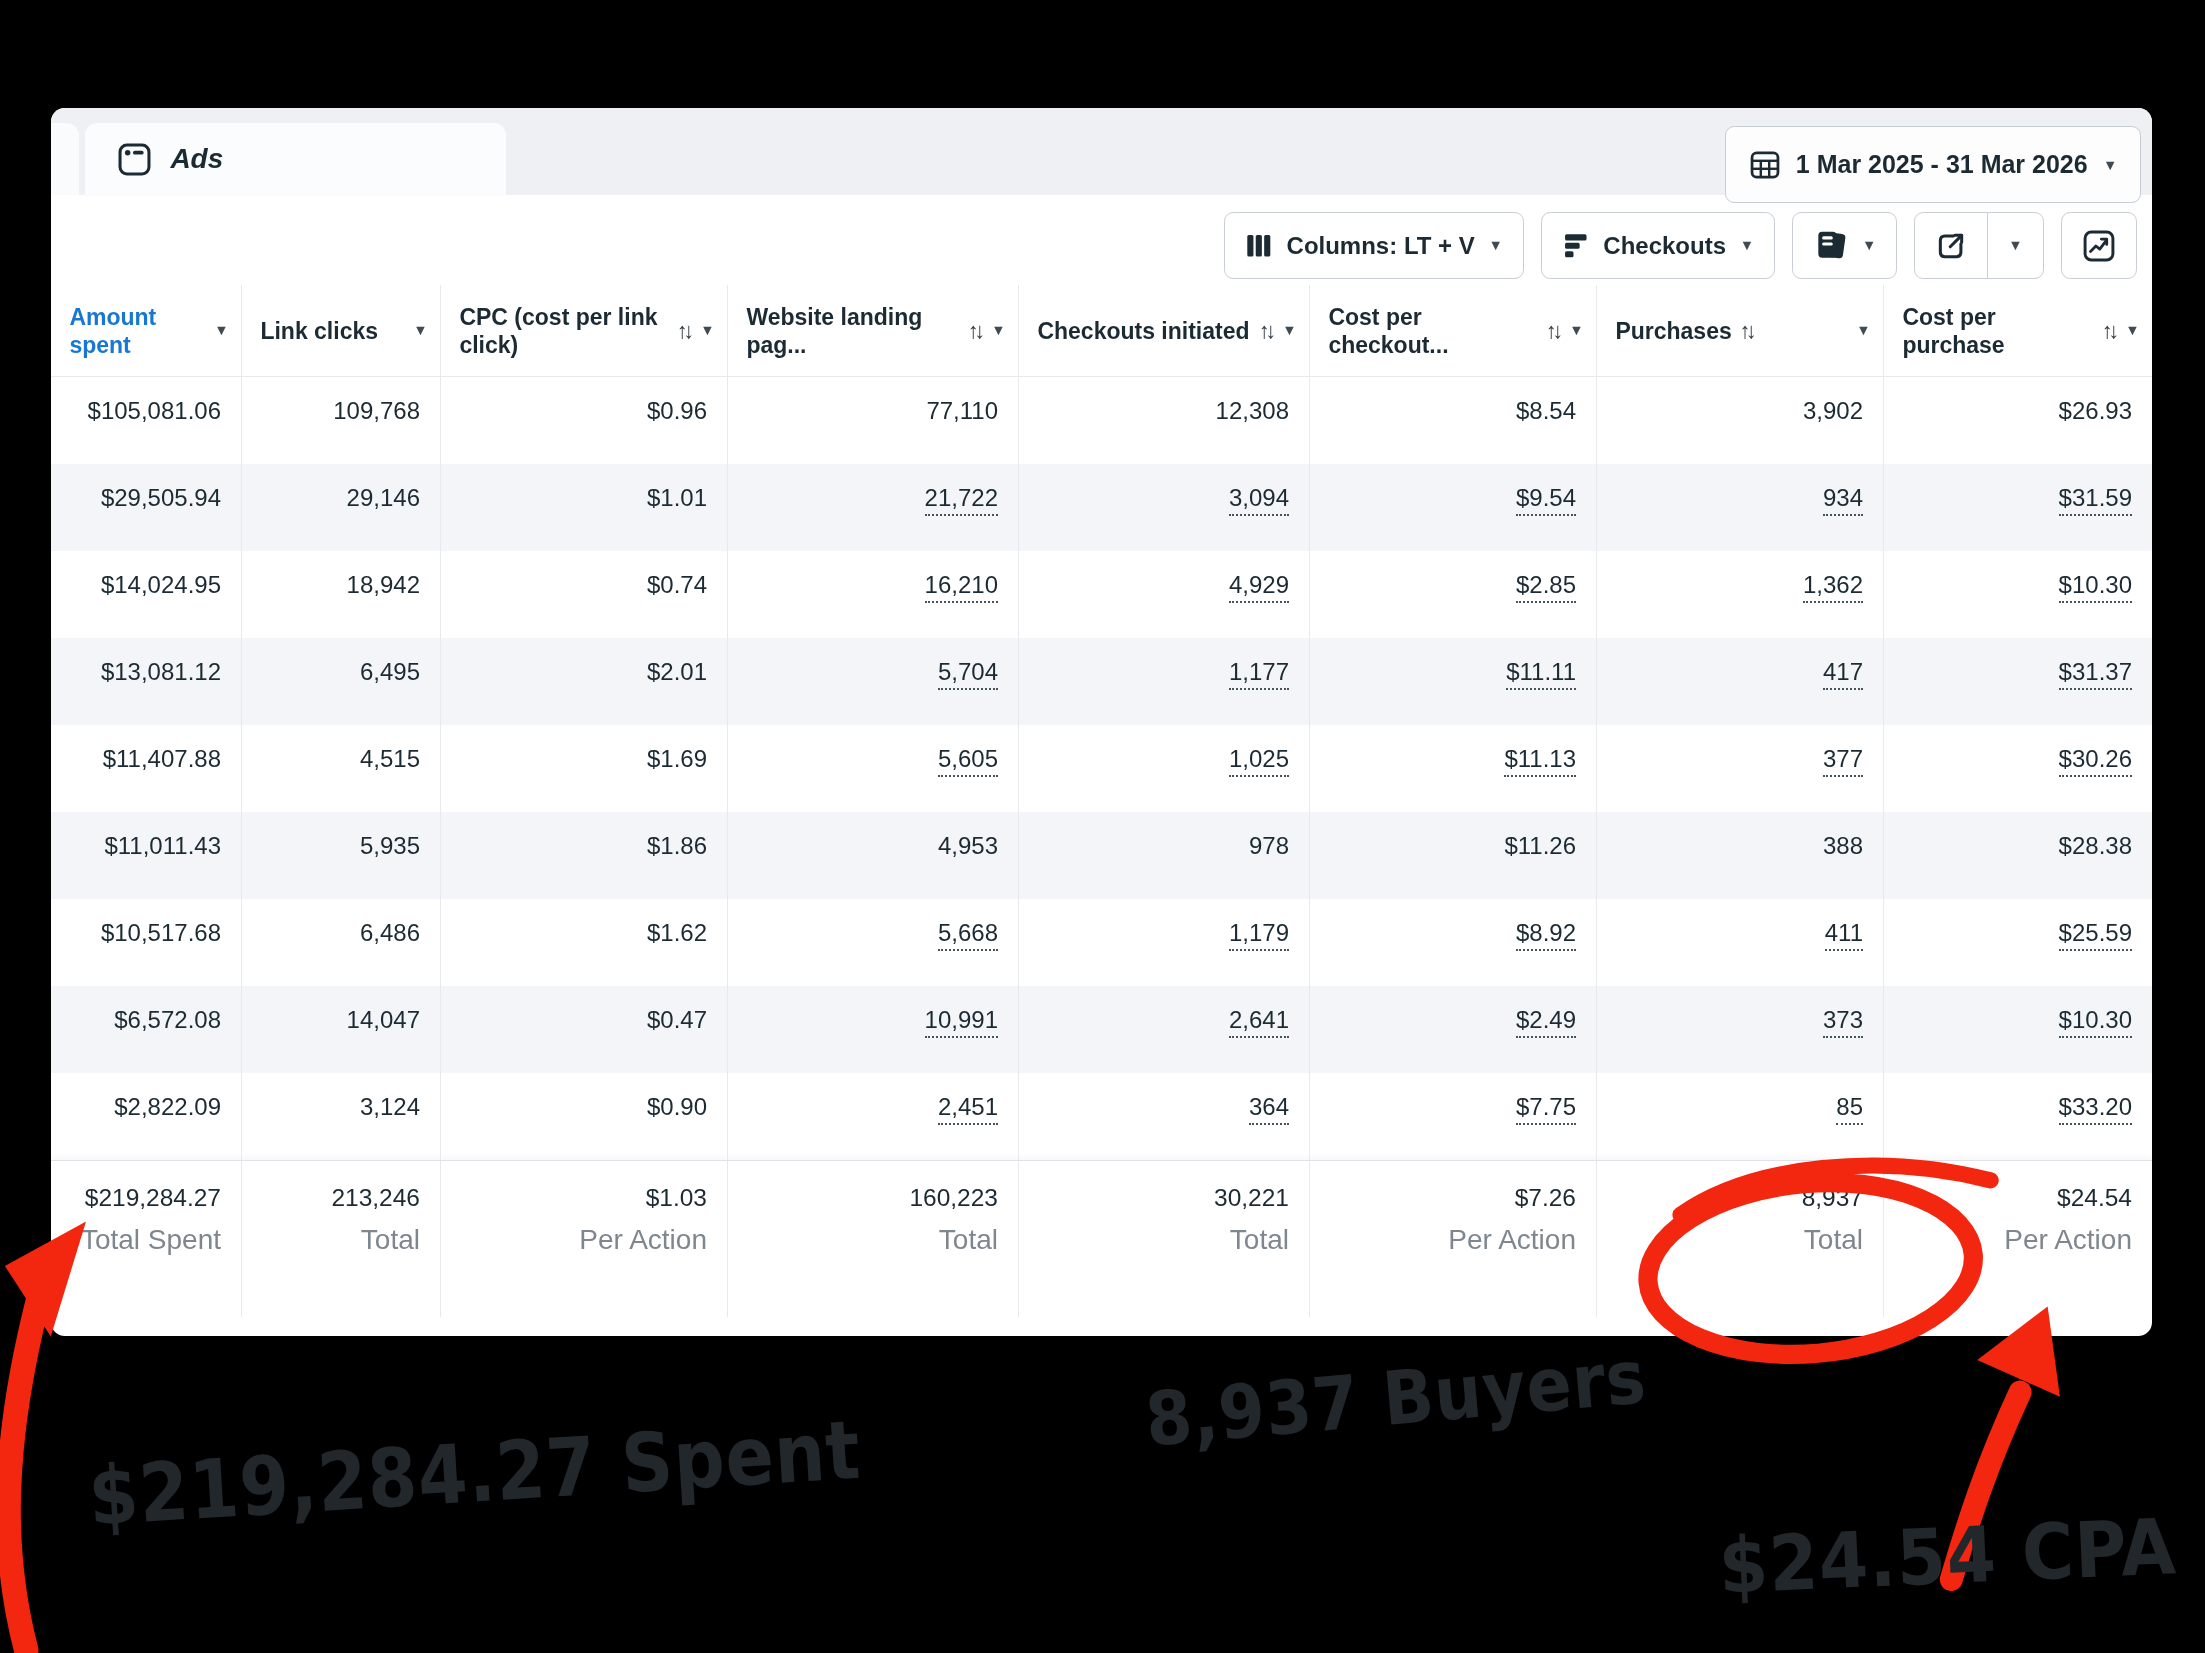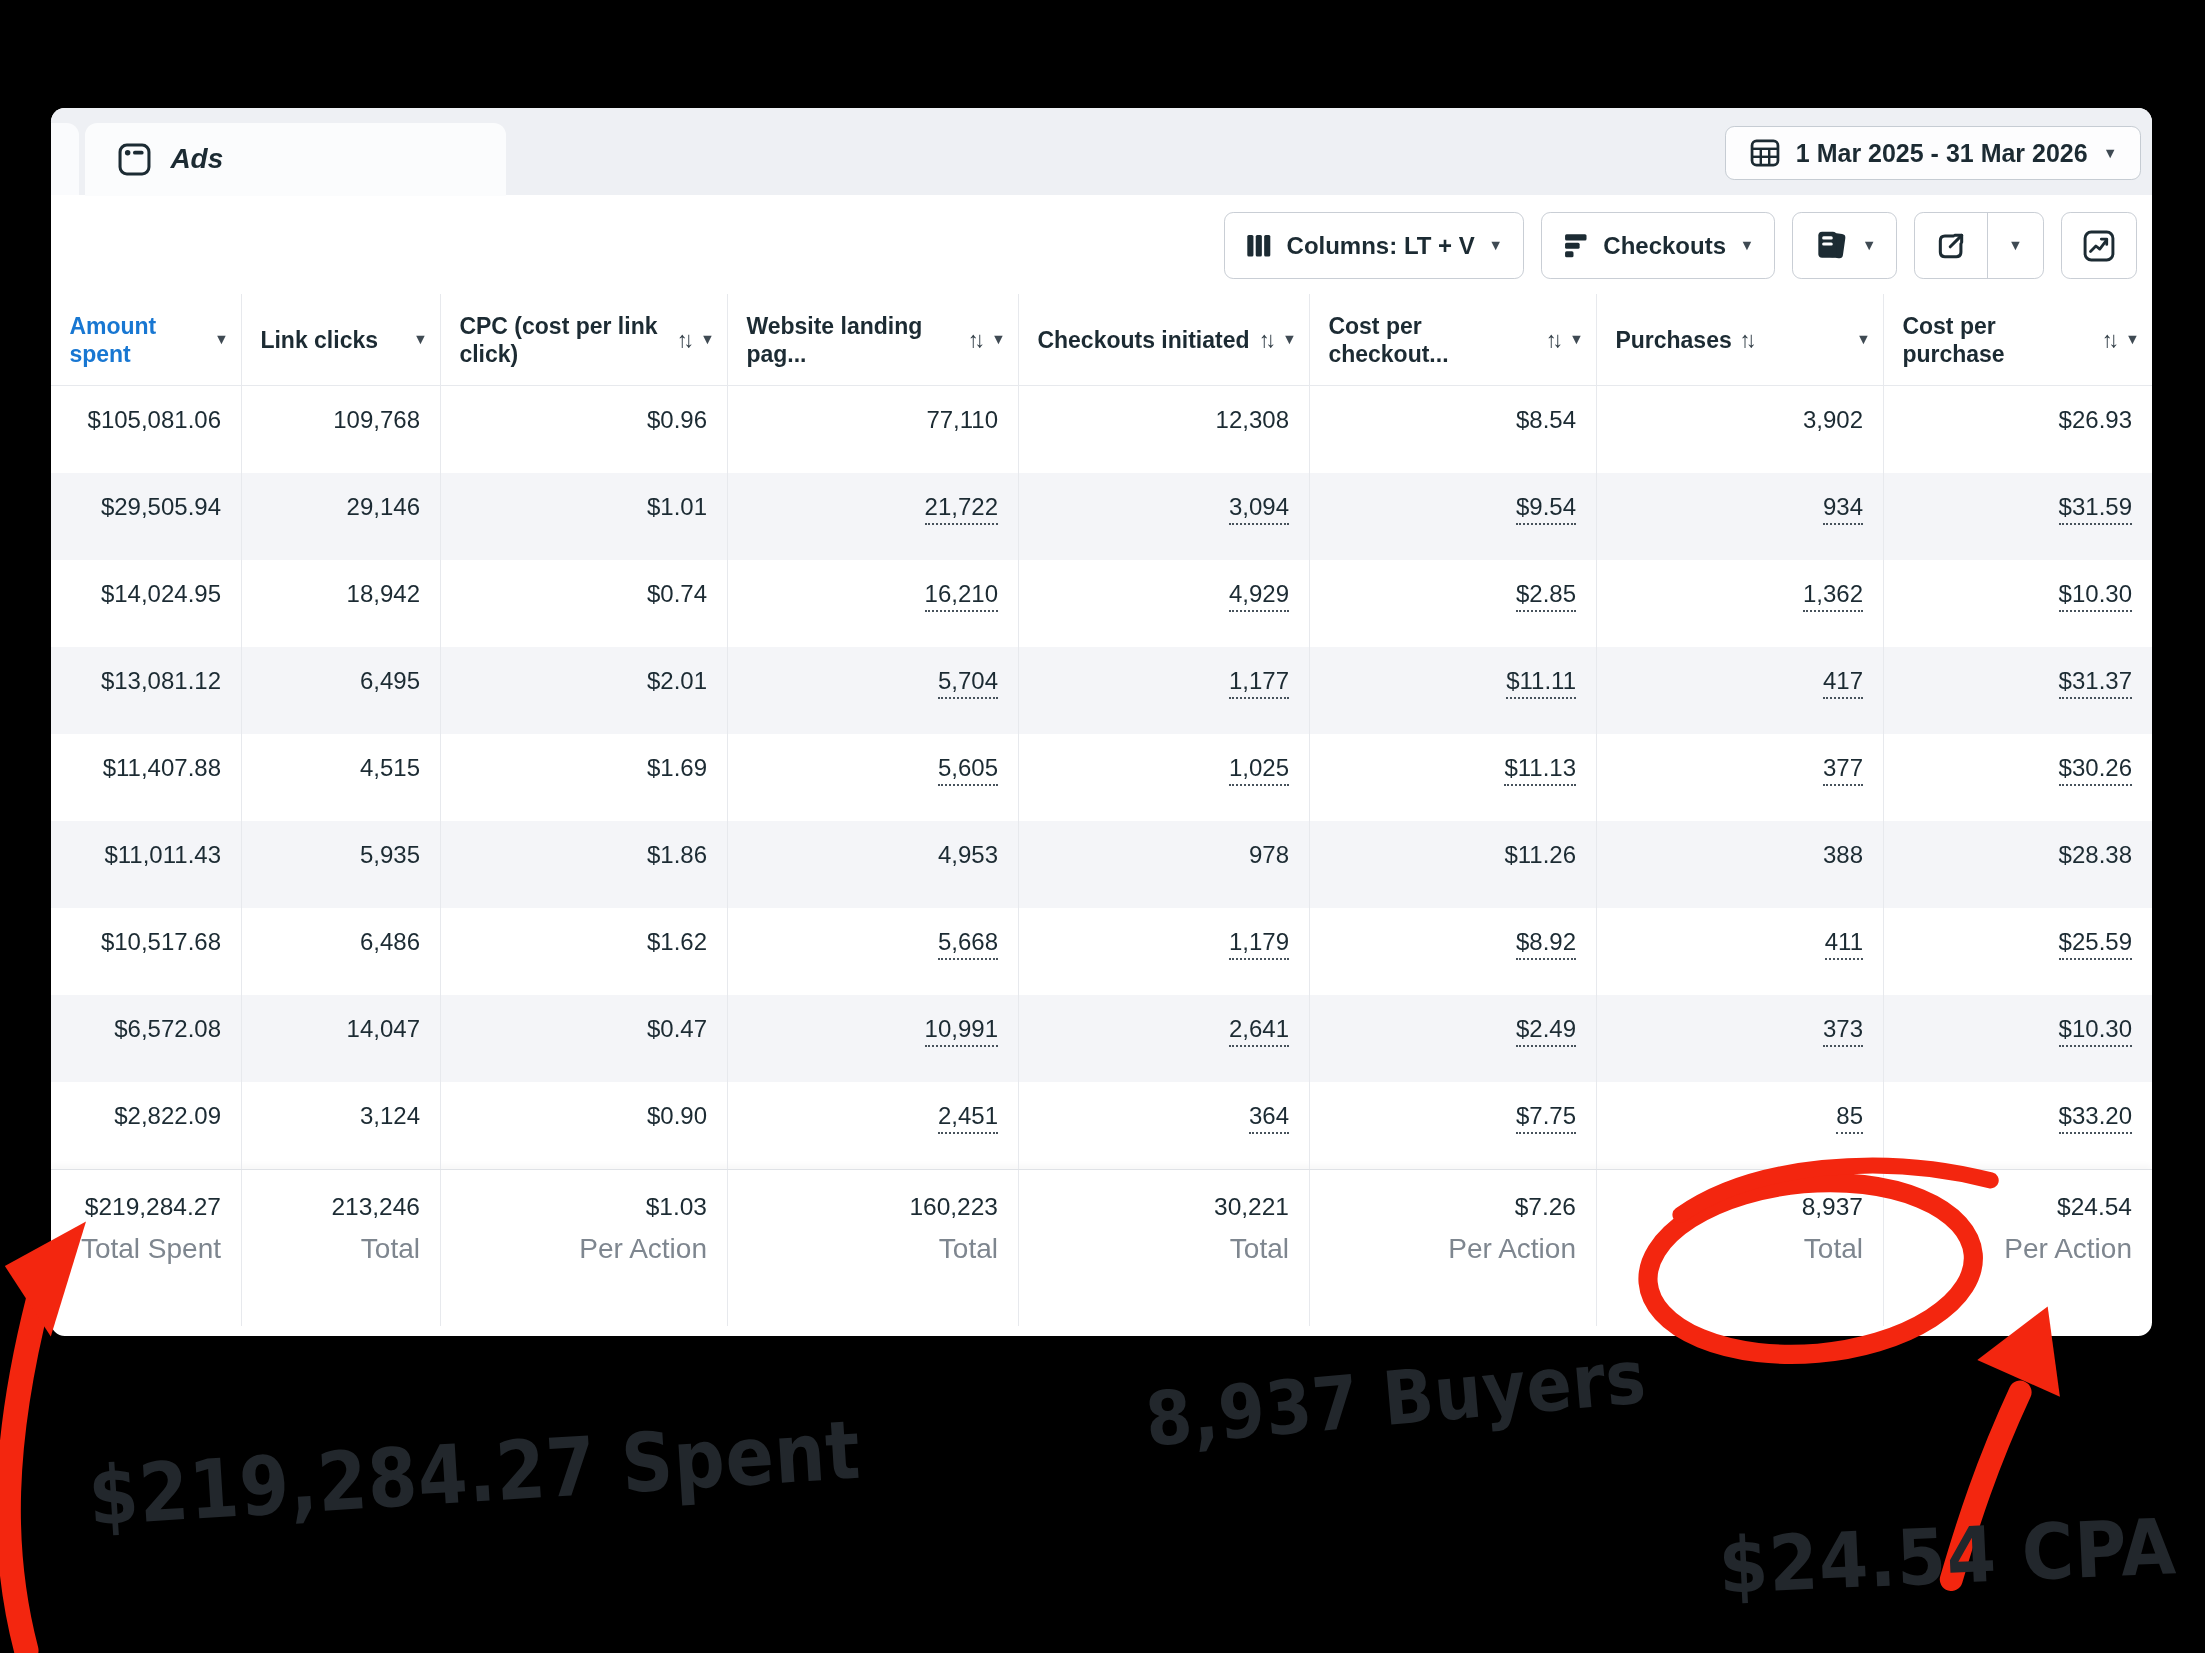--- a/index.html
+++ b/index.html
@@ -9,35 +9,35 @@
   .card{position:absolute;left:51px;top:108px;width:2101px;height:1228px;background:#fff;
         border-radius:13.8px;}
   .band{position:absolute;left:0;top:0;width:100%;height:87px;background:#eef0f4;
         border-radius:13.8px 13.8px 0 0;}
   .tab-sliver{position:absolute;left:0;top:15.3px;width:27.6px;height:72px;background:#fafbfd;
         border-radius:0 12.3px 0 0;}
   .tab-ads{position:absolute;left:34px;top:14.5px;width:421px;height:73px;background:#fbfcfd;
         border-radius:12.3px 12.3px 0 0;display:flex;align-items:center;gap:18.4px;padding-left:32px;
         box-sizing:border-box;font-style:italic;}
   .tab-label{font-size:28px;font-weight:700;color:#1c2b33;}
-  .date-btn{position:absolute;right:10.7px;top:18.4px;height:54px;display:flex;align-items:center;
+  .date-btn{position:absolute;right:10.7px;top:18.4px;height:77px;display:flex;align-items:center;
         gap:15.3px;padding:4px 23px;background:#fdfdfe;border:1.5px solid #c6ccd3;border-radius:9.2px;
         box-sizing:border-box;cursor:pointer;}
   .date-label{font-size:25px;font-weight:700;color:#1c2b33;white-space:nowrap;}
   .caret{font-size:14.5px;color:#3f4a53;line-height:1;}
   
   .toolbar{position:absolute;top:104px;right:15.3px;display:flex;gap:17px;align-items:center;}
   .tbtn{height:67px;display:flex;align-items:center;gap:13.8px;padding:0 20px;background:#fff;
         border:1.5px solid #c9ced5;border-radius:9.2px;font-size:24px;font-weight:600;color:#1c2b33;
         box-sizing:border-box;cursor:pointer;}
   .tbtn.split{padding:0;gap:0;}
   .seg{height:100%;display:flex;align-items:center;padding:0 20px;}
   .seg+.seg{border-left:1.5px solid #c9ced5;}
   
-  .table{position:absolute;left:0;top:186px;width:100%;}
+  .table{position:absolute;left:0;top:177px;width:100%;}
   .trow{display:grid;grid-template-columns:191px 199px 287px 291px 291px 287px 287px 268px;}
   .trow>*{border-right:1.5px solid #e7e9ed;box-sizing:border-box;}
   .trow>*:last-child{border-right:none;}
   .hcell{height:92px;display:flex;align-items:center;padding:0 12.3px 0 18.4px;
          border-bottom:1.5px solid #e7e9ed;cursor:pointer;}
   .hlabel{font-size:23px;line-height:28px;font-weight:700;color:#1c2b33;flex:1;}
   .hlabel.blue{color:#1877d2;}
   .hlabel.shrink{flex:0 0 auto;margin-right:7.7px;}
   .hspacer{flex:1;}
   .hicons{display:flex;align-items:center;gap:10.7px;margin-left:6.1px;}

